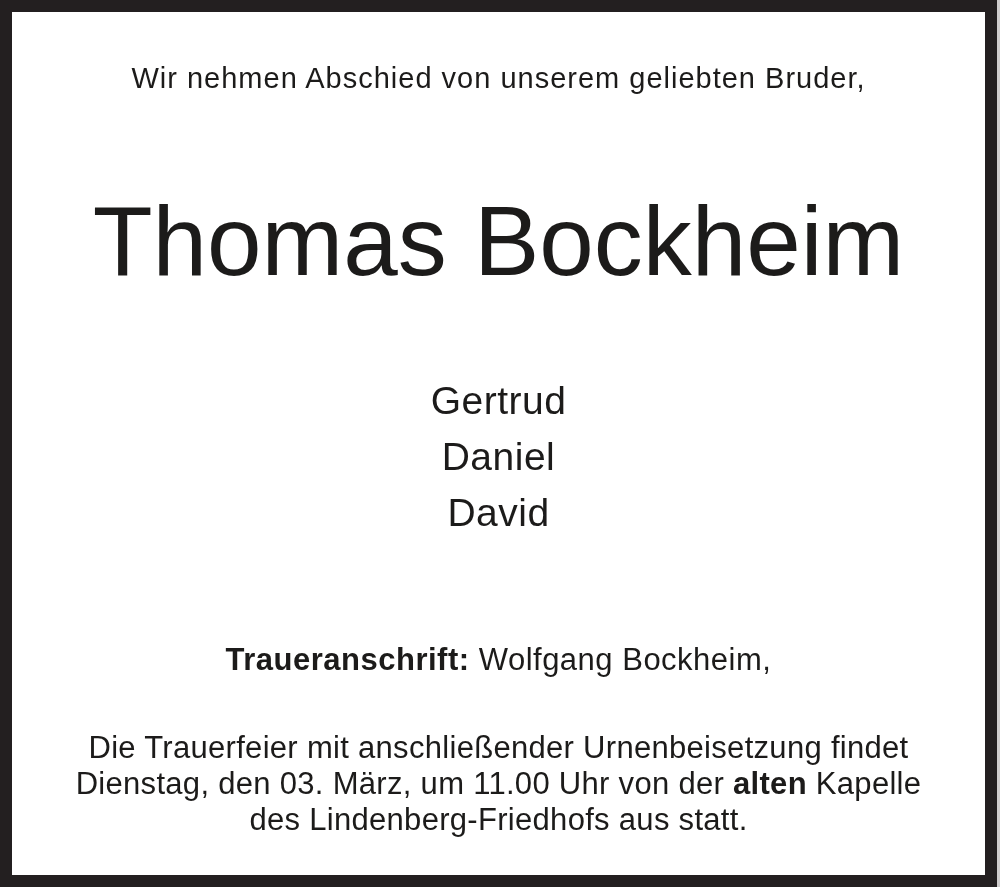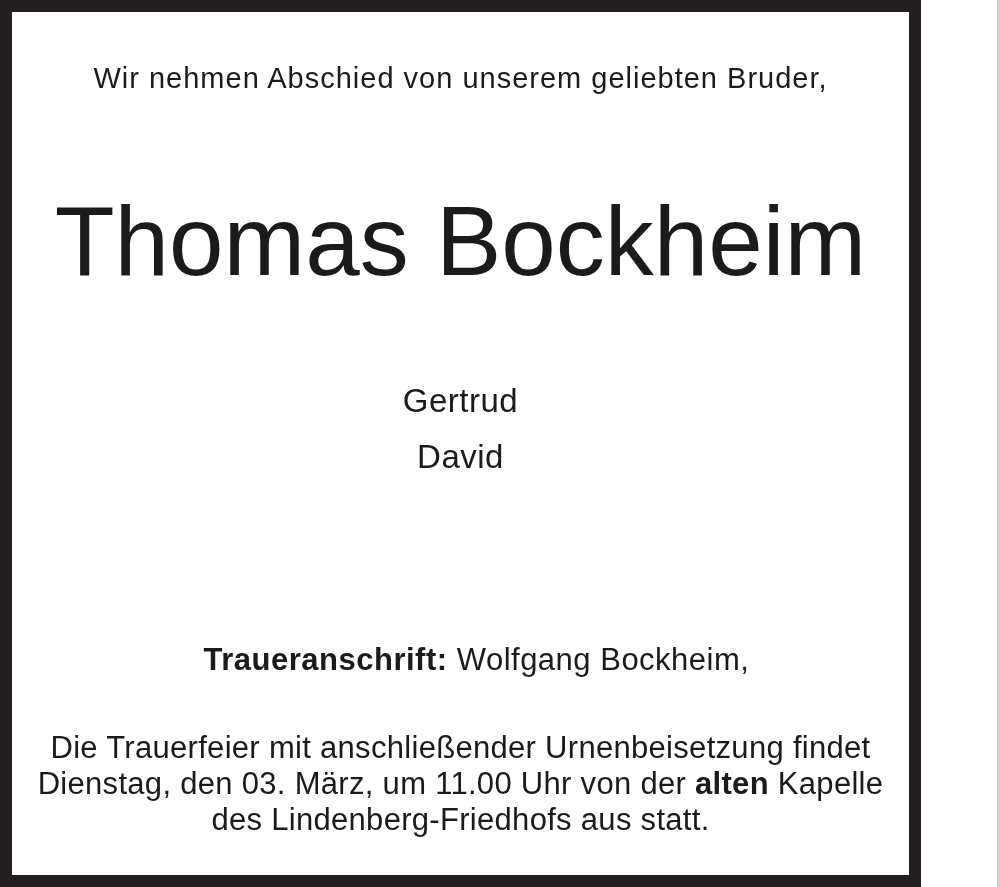--- a/index.html
+++ b/index.html
@@ -23,21 +23,21 @@
     right: 0;
     top: 0;
     width: 3px;
     height: 100%;
     background: #cfcdcd;
   }
   .sheet {
     position: absolute;
     left: 0;
     top: 0;
-    width: 921px;
+    width: 997px;
     height: 887px;
     box-sizing: border-box;
     border: 12px solid var(--frame-color, #231f20);
     background: #ffffff;
     color: var(--text-color, #1c1b1a);
   }
   .block {
     position: absolute;
     left: 0;
     width: 100%;
@@ -60,30 +60,29 @@
   }
   .dates {
     top: 272px;
     font-size: 32px;
     line-height: 40px;
     letter-spacing: 0.5px;
   }
   .dates .birth { margin-right: 46px; }
   .mourners {
     top: 361px;
-    font-size: 33px;
+    font-size: 39px;
     line-height: 56px;
     letter-spacing: 0.5px;
   }
   .address {
     top: 631px;
     font-size: 31px;
     line-height: 34px;
     letter-spacing: 0.5px;
-    padding-left: 16px;
   }
   .ceremony {
     top: 718px;
     font-size: 31px;
     line-height: 36px;
     letter-spacing: 0.3px;
   }
   .bold { font-weight: 700; }
 </style>
 </head>
@@ -96,20 +95,21 @@
 
     <div class="block intro">
       <div>Wir nehmen Abschied von unserem geliebten Bruder,</div>
     </div>
 
     <h1 class="block name">Thomas Bockheim</h1>
 
 
     <div class="block mourners">
       <div>Gertrud</div>
+      <div>Daniel</div>
       <div>David</div>
     </div>
 
     <div class="block address">
       <div>
         <span class="bold">Traueranschrift:</span>
         <span>Wolfgang Bockheim,</span>
       </div>
     </div>
 

